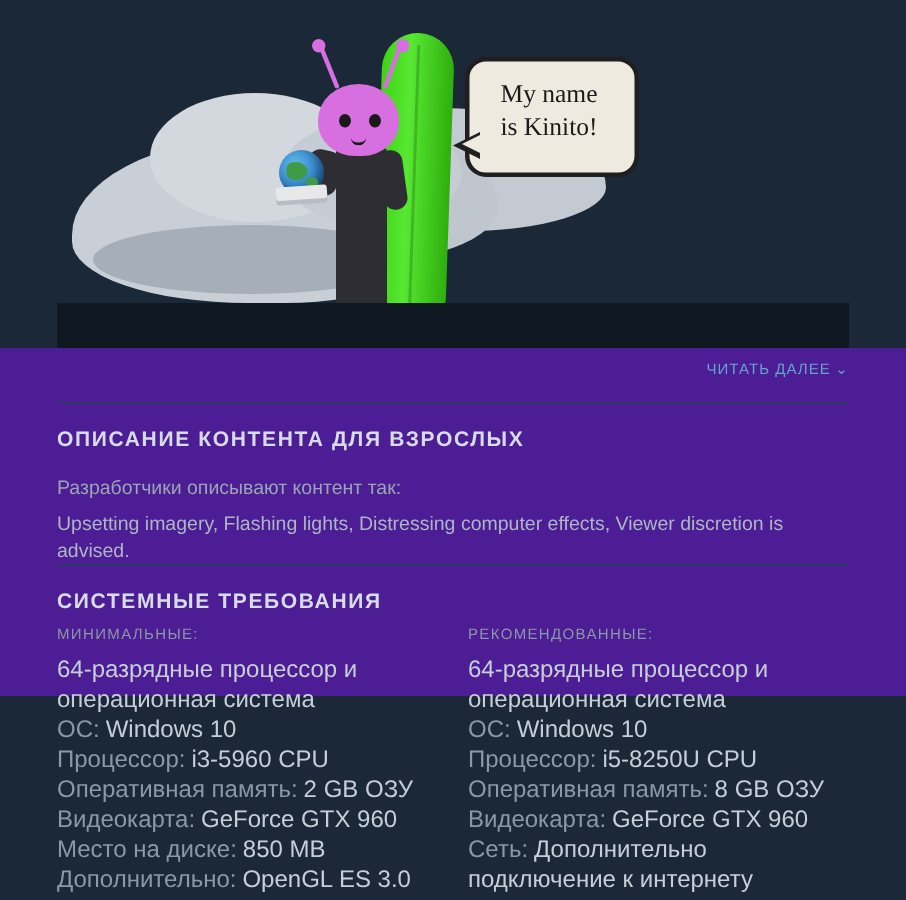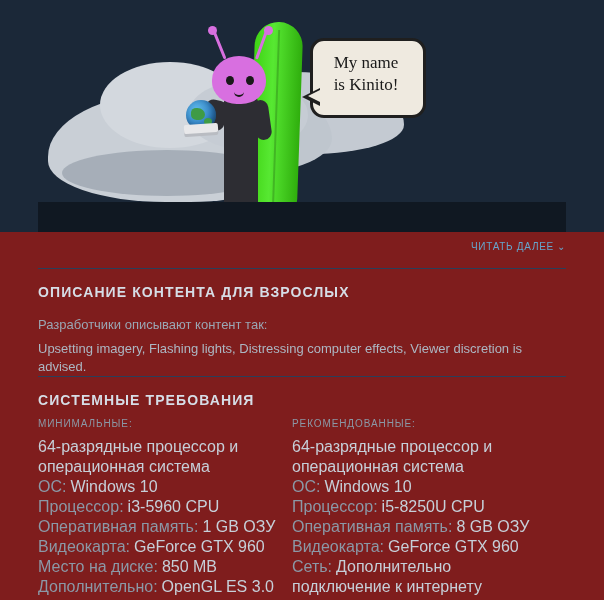--- a/index.html
+++ b/index.html
@@ -9,23 +9,23 @@
     font-family: "Liberation Sans", sans-serif;
   }
   body {
     width: 604px;
     height: 600px;
     overflow: hidden;
     position: relative;
   }
   .page {
     width: 604px;
-    height: 600px;
+    height: 464px;
     position: relative;
-    background: #7f1d1d;
+    background: #4c1d95;
   }
 
   
   .media {
     position: relative;
     width: 604px;
     height: 232px;
     background: #1b2838;
     overflow: hidden;
   }
@@ -322,20 +322,21 @@
     color: #acb7c3;
   }
 
   
   .sysreq {
     position: absolute;
     left: 38px;
     top: 418px;
     width: 528px;
     display: flex;
+    gap: 20px;
   }
   .sysreq-col { width: 254px; }
   .sysreq-head {
     color: #8b98a6;
     font-size: 10px;
     letter-spacing: .9px;
     text-transform: uppercase;
     margin-bottom: 8px;
   }
   .sysreq-line {
@@ -418,21 +419,21 @@
       <div class="sysreq-head">МИНИМАЛЬНЫЕ:</div>
       <div class="sysreq-line plain">64-разрядные процессор и операционная система</div>
 
       <div class="sysreq-line">
         <span>ОС:</span><span class="val">Windows 10</span>
       </div>
       <div class="sysreq-line">
         <span>Процессор:</span><span class="val">i3-5960 CPU</span>
       </div>
       <div class="sysreq-line">
-        <span>Оперативная память:</span><span class="val">1 GB ОЗУ</span>
+        <span>Оперативная память:</span><span class="val">2 GB ОЗУ</span>
       </div>
       <div class="sysreq-line">
         <span>Видеокарта:</span><span class="val">GeForce GTX 960</span>
       </div>
       <div class="sysreq-line">
         <span>Место на диске:</span><span class="val">850 MB</span>
       </div>
       <div class="sysreq-line">
         <span>Дополнительно:</span><span class="val">OpenGL ES 3.0</span>
       </div>

